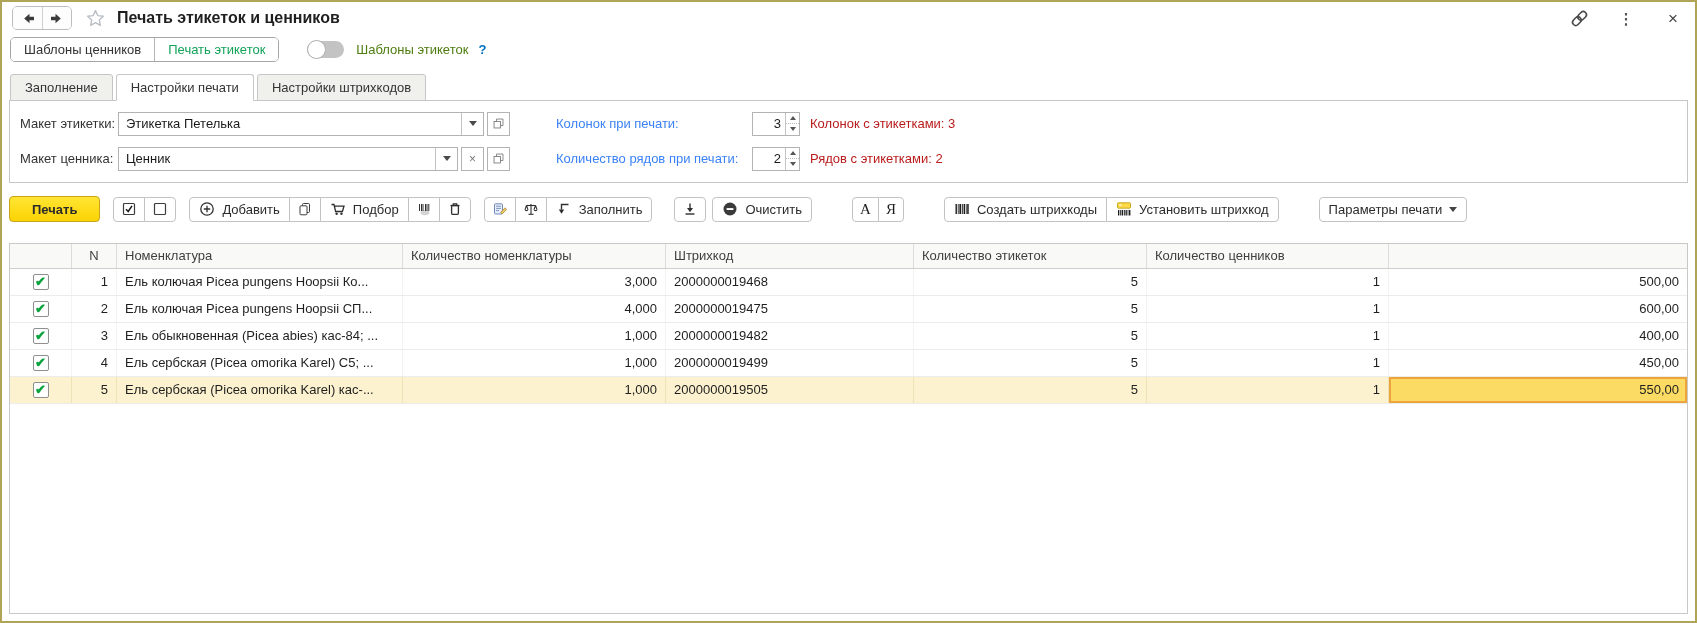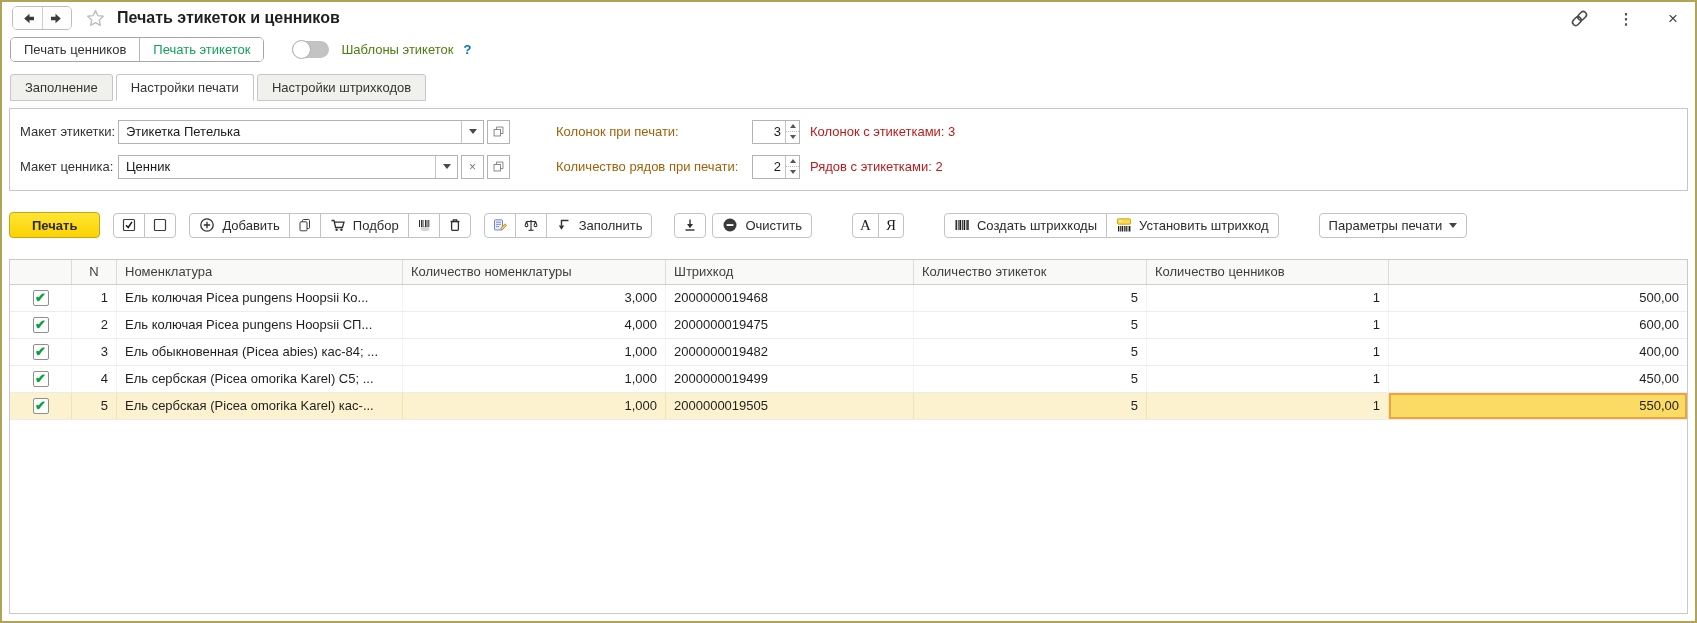--- a/index.html
+++ b/index.html
@@ -32,31 +32,31 @@
   .seg-btn.green{color:#12a258;}
   .toggle{width:37px;height:17px;border-radius:9px;background:#c3c3c3;position:relative;margin-left:28px;cursor:pointer;flex:0 0 auto;}
   .toggle .knob{position:absolute;left:0;top:-1px;width:19px;height:19px;border-radius:50%;background:#fff;border:1px solid #adadad;}
   .toggle-label{margin-left:12px;color:#4d7c0f;}
   .help-link{margin-left:10px;color:#0070c0;font-weight:bold;cursor:pointer;text-decoration:none;}
   
   .tabs{display:flex;padding:6px 0 0 8px;position:relative;z-index:2;margin-bottom:-1px;flex:0 0 auto;}
   .tab{border:1px solid #c6c6c6;background:#f0f0ec;padding:5px 14px 5px 14px;margin-right:3px;border-radius:3px 3px 0 0;color:#333;cursor:pointer;}
   .tab.active{background:#fff;border-bottom-color:#fff;}
   
-  .panel{border:1px solid #c6c6c6;margin:8px 7px;padding:10px 24px 11px 10px;background:#fff;flex:0 0 auto;}
+  .panel{border:1px solid #c6c6c6;margin:0 7px;padding:10px 24px 11px 10px;background:#fff;flex:0 0 auto;}
   .panel-row{display:flex;align-items:center;height:25px;}
   .panel-row + .panel-row{margin-top:10px;}
   .field-label{width:98px;color:#333;flex:0 0 auto;}
   .combo-wrap{display:flex;align-items:center;width:392px;flex:0 0 auto;}
   .combo{display:flex;flex:1;border:1px solid #b3b3b3;height:24px;background:#fff;}
   .combo input{border:none;outline:none;flex:1;padding:0 7px;font:13px "Liberation Sans",sans-serif;color:#1a1a1a;min-width:0;}
   .combo-btn{width:22px;border:none;border-left:1px solid #c4c4c4;background:#fff;display:flex;align-items:center;justify-content:center;cursor:pointer;padding:0;}
   .caret-down{width:0;height:0;border-left:4px solid transparent;border-right:4px solid transparent;border-top:5px solid #4a4a4a;}
   .sq-btn{width:23px;height:24px;border:1px solid #b3b3b3;background:#fff;display:flex;align-items:center;justify-content:center;cursor:pointer;margin-left:3px;padding:0;color:#777;font-size:12px;}
-  .label2{width:196px;margin-left:46px;color:#a16207;flex:0 0 auto;}
+  .label2{width:196px;margin-left:46px;color:#3b82f6;flex:0 0 auto;}
   .spinner{display:flex;border:1px solid #b3b3b3;height:24px;background:#fff;flex:0 0 auto;}
   .spinner input{border:none;outline:none;width:32px;text-align:right;padding:0 4px;font:13px "Liberation Sans",sans-serif;color:#1a1a1a;}
   .spin-col{width:14px;border-left:1px solid #c4c4c4;display:flex;flex-direction:column;}
   .spin-btn{flex:1;display:flex;align-items:center;justify-content:center;background:#fff;border:none;cursor:pointer;padding:0;}
   .spin-btn.up{border-bottom:1px dotted #bbb;}
   .tri-up{width:0;height:0;border-left:3px solid transparent;border-right:3px solid transparent;border-bottom:4px solid #555;}
   .tri-dn{width:0;height:0;border-left:3px solid transparent;border-right:3px solid transparent;border-top:4px solid #555;}
   .hint{margin-left:10px;color:#b91c1c;white-space:nowrap;}
   
   .toolbar{display:flex;align-items:center;padding:13px 7px 0 7px;flex:0 0 auto;}
@@ -131,21 +131,21 @@
           <span class="dots-glyph">⋮</span>
         </span>
       <span class="tb-icon">
           <span class="close-glyph">×</span>
         </span>
     </div>
   </div>
 
   <div class="command-bar">
     <div class="segmented">
-      <button class="seg-btn">Печать ценников</button>
+      <button class="seg-btn">Шаблоны ценников</button>
       <button class="seg-btn green">Печать этикеток</button>
     </div>
     <div class="toggle">
         <div class="knob"></div>
       </div>
     <span class="toggle-label">Шаблоны этикеток</span>
     <a class="help-link">?</a>
   </div>
 
   <div class="tabs">

